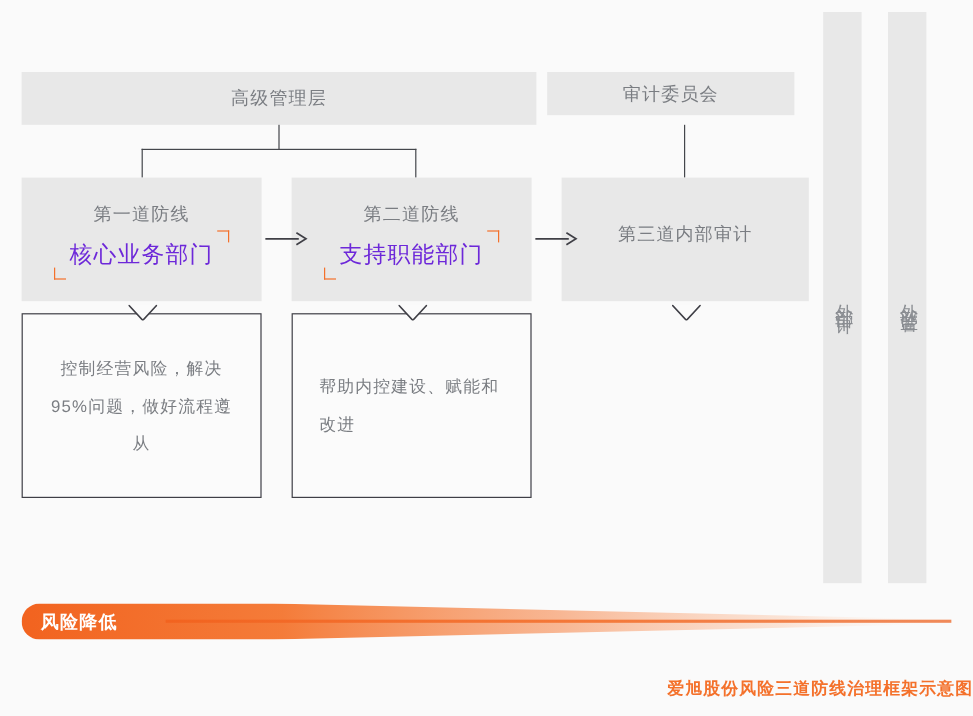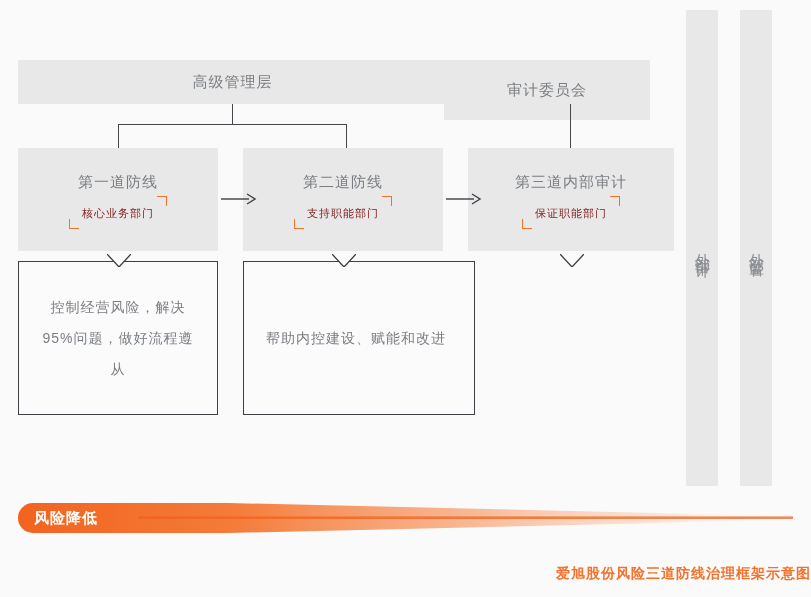--- a/index.html
+++ b/index.html
@@ -19,21 +19,21 @@
     background:#e8e8e8;
     display:flex;align-items:center;justify-content:center;
     color:#7a7d82;
     font-size:15px;
     letter-spacing:1px;
     box-sizing:border-box;
   }
 
   #gov-band   {left:18px;  top:10px;  width:656px; height:46px;}
   #senior-band{left:18px;  top:60px;  width:429px; height:44px;}
-  #audit-band {left:444px; top:60px;  width:206px; height:60px;}
+  #audit-band {left:456px; top:60px;  width:206px; height:36px;}
   #goal-band  {left:18px;  top:446px; width:656px; height:40px;}
 
   
   .vcol{
     position:absolute;
     top:10px;height:476px;width:32px;
     background:#e8e8e8;
     display:flex;align-items:center;justify-content:center;
     box-sizing:border-box;
   }
@@ -59,21 +59,21 @@
   #line-box-1{left:18px; width:200px;}
   #line-box-2{left:243px;width:200px;}
   #line-box-3{left:468px;width:206px;}
 
   .line-title{
     font-size:15px;color:#7a7d82;letter-spacing:1px;
     margin-bottom:8px;
   }
   .line-dept-wrap{position:relative;display:inline-block;padding:3px 13px 5px 13px;}
   .line-dept{
-    font-size:11px;color:#7f1d1d;letter-spacing:1px;white-space:nowrap;
+    font-size:19px;color:#6d28d9;letter-spacing:1px;white-space:nowrap;
   }
   
   .line-dept-wrap:before,
   .line-dept-wrap:after{
     content:"";position:absolute;width:9px;height:9px;
   }
   .line-dept-wrap:before{
     right:0;top:-4px;
     border-top:1.6px solid #f4712b;border-right:1.6px solid #f4712b;
   }
@@ -85,21 +85,21 @@
   
   .desc-box{
     position:absolute;
     top:261px;height:154px;
     border:1.3px solid #3f3f46;
     background:#fbfbfb;
     box-sizing:border-box;
     display:flex;align-items:center;
   }
   #desc-box-1{left:18px; width:200px;text-align:center;}
-  #desc-box-2{left:243px;width:232px;}
+  #desc-box-2{left:243px;width:200px;}
   #desc-box-3{left:468px;width:206px;}
   .desc-text{
     font-size:14px;
     color:#7a7d82;
     line-height:31px;
     letter-spacing:1px;
     padding:0 22px;
   }
 
   
@@ -180,23 +180,20 @@
 
   <div class="line-box" id="line-box-2">
     <div class="line-title">第二道防线</div>
     <div class="line-dept-wrap">
       <span class="line-dept">支持职能部门</span>
     </div>
   </div>
 
   <div class="line-box" id="line-box-3">
     <div class="line-title">第三道内部审计</div>
-    <div class="line-dept-wrap">
-      <span class="line-dept">保证职能部门</span>
-    </div>
   </div>
 
   <div class="arrow" id="arrow-1">
     <svg width="36" height="14" viewBox="0 0 36 14">
       <line x1="0" y1="7" x2="28" y2="7" stroke="#3f3f46" stroke-width="1.4"></line>
       <path d="M26 2 L34 7 L26 12" fill="none" stroke="#3f3f46" stroke-width="1.4"></path>
     </svg>
   </div>
   <div class="arrow" id="arrow-2">
     <svg width="36" height="14" viewBox="0 0 36 14">

